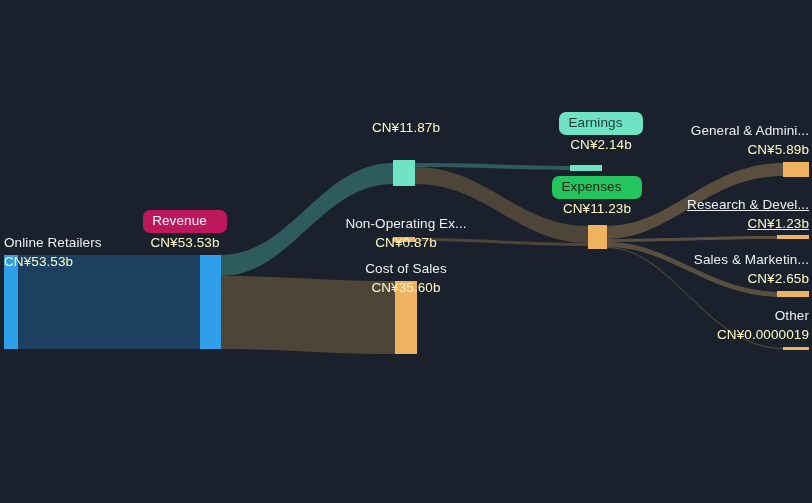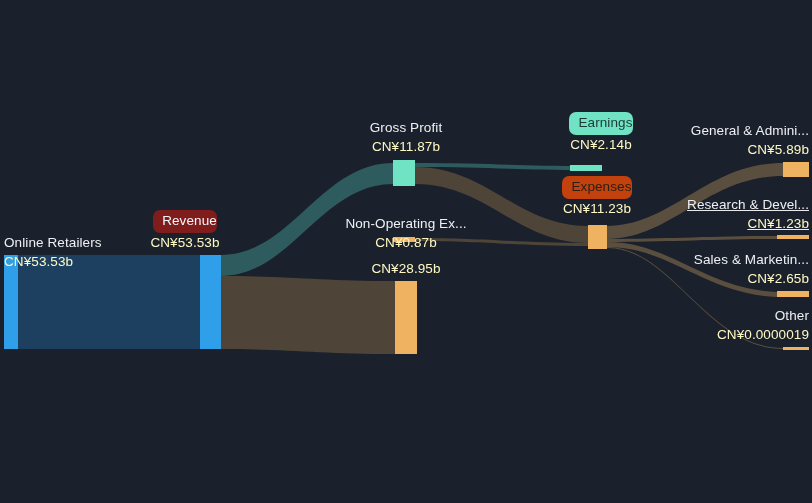--- a/index.html
+++ b/index.html
@@ -45,30 +45,30 @@
   .node-label .lbl-val {
     display: block;
     color: #fef9c3;
   }
   .align-left { text-align: left; }
   .align-right { text-align: right; }
   .align-center { text-align: center; }
 
   .badge {
     display: inline-block;
-    padding: 3px 0 4px 9px;
+    padding: 3px 20px 4px 9px;
     border-radius: 7px;
     font-size: 13.5px;
     line-height: 16px;
     color: #1b212c;
     font-weight: 400;
   }
-  .badge-revenue { background: #7f1d1d; color: #f2f8fc; }
+  .badge-revenue { background: #be185d; color: #f2f8fc; }
   .badge-earnings { background: #6fe3c4; color: #1b3a33; }
-  .badge-expenses { background: #c2410c; color: #2a2116; }
+  .badge-expenses { background: #22c55e; color: #2a2116; }
 
   .badge-wrap { margin-bottom: 1px; }
 </style>
 </head>
 <body>
 
 <div id="sankey-root">
 
   <svg class="sankey-canvas" viewBox="0 0 812 503">
 
@@ -147,31 +147,31 @@
     <span class="lbl-name">Online Retailers</span>
     <span class="lbl-val">CN¥53.53b</span>
   </div>
 
   <div class="node-label align-center" style="left:120px; top:210px; width:130px;">
     <span class="badge-wrap"><span class="badge badge-revenue">Revenue</span></span>
     <span class="lbl-val">CN¥53.53b</span>
   </div>
 
   <div class="node-label align-center" style="left:336px; top:118px; width:140px;">
-    <span class="lbl-name">Gross Profit</span>
     <span class="lbl-val">CN¥11.87b</span>
   </div>
 
   <div class="node-label align-center" style="left:336px; top:214px; width:140px;">
     <span class="lbl-name">Non-Operating Ex...</span>
     <span class="lbl-val">CN¥0.87b</span>
   </div>
 
   <div class="node-label align-center" style="left:336px; top:259px; width:140px;">
-    <span class="lbl-val">CN¥28.95b</span>
+    <span class="lbl-name">Cost of Sales</span>
+    <span class="lbl-val">CN¥35.60b</span>
   </div>
 
   <div class="node-label align-center" style="left:536px; top:112px; width:130px;">
     <span class="badge-wrap"><span class="badge badge-earnings">Earnings</span></span>
     <span class="lbl-val">CN¥2.14b</span>
   </div>
 
   <div class="node-label align-center" style="left:532px; top:176px; width:130px;">
     <span class="badge-wrap"><span class="badge badge-expenses">Expenses</span></span>
     <span class="lbl-val">CN¥11.23b</span>

